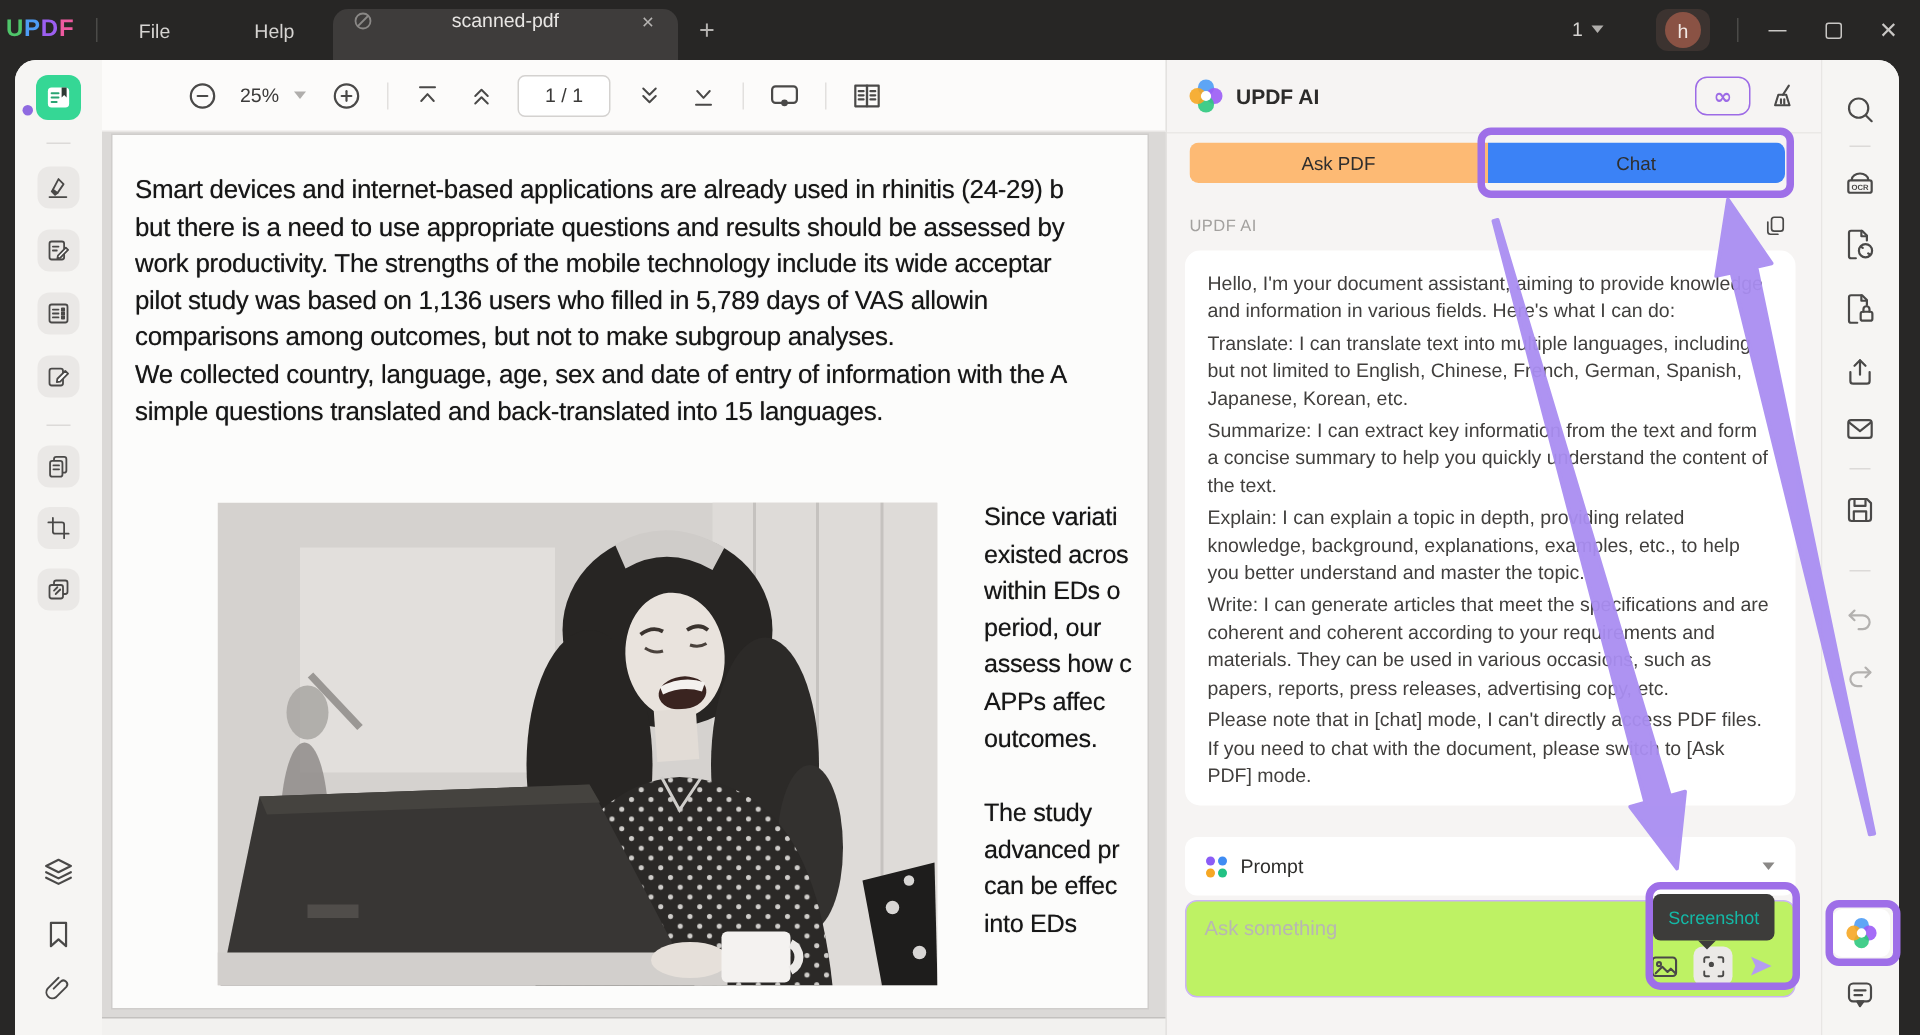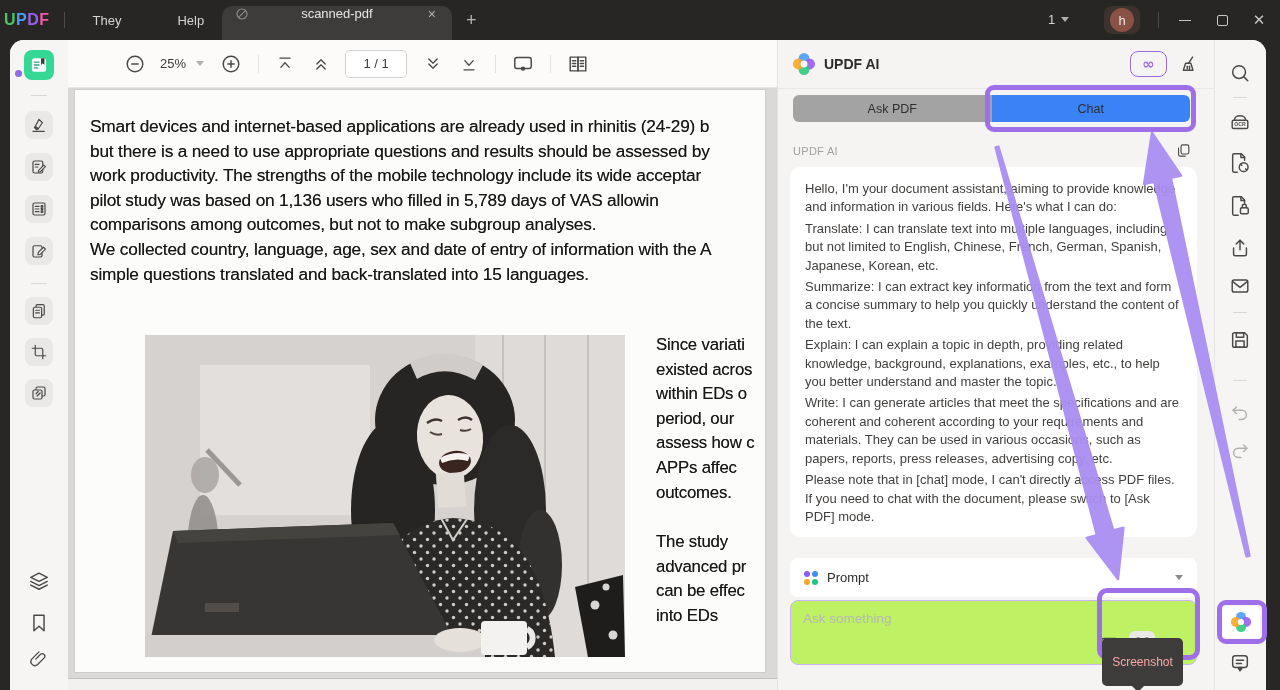--- a/index.html
+++ b/index.html
@@ -69,21 +69,21 @@
   .aipanel { position:relative; width:437px; flex:none; background:#f6f4f3; border-right:1px solid #e8e6e4; }
   .ai-header { position:absolute; left:0; top:0; right:0; height:48px; display:flex; align-items:center; padding:0 14px; }
   .ai-title { margin-left:8px; font-size:14px; font-weight:bold; color:#2c2b2a; flex:1; }
   .inf-btn { width:37px; height:26px; border:1.6px solid #9d6be6; border-radius:8px; display:flex;
              align-items:center; justify-content:center; color:#9d6be6; font-size:15px; font-weight:bold;
              font-family:"DejaVu Sans", sans-serif; }
   .broom { margin-left:12px; }
   .ai-hdiv { position:absolute; left:0; right:0; top:48px; border-top:1px solid #eae8e6; }
   .tabs { position:absolute; left:15px; top:55px; width:397px; height:27px; border-radius:6px; overflow:hidden;
           display:flex; font-size:12.5px; color:#2f2e2d; }
-  .tab-ask { flex:1; background:#a3a3a3; display:flex; align-items:center; justify-content:center; }
+  .tab-ask { flex:1; background:#fdba74; display:flex; align-items:center; justify-content:center; }
   .tab-chat { flex:1; background:#3b82f6; display:flex; align-items:center; justify-content:center; }
   .sender { position:absolute; left:15px; top:105px; font-size:11px; color:#a3a19f; letter-spacing:.3px; }
   .copy-ic { position:absolute; right:22px; top:102px; }
   .msgcard { position:absolute; left:12px; top:127px; width:407px; height:370px; background:#fff; border-radius:10px;
              padding:13px 15px; font-size:13px; line-height:18.4px; color:#413f3d; overflow:hidden; }
   .msgcard p { margin-bottom:3px; }
   .promptcard { position:absolute; left:12px; top:518px; width:407px; height:39px; background:#fff; border-radius:8px;
                 display:flex; align-items:center; padding:0 14px; }
   .prompt-label { margin-left:9px; font-size:13px; color:#2e2d2b; flex:1; }
   .dots4 { width:14px; height:14px; display:grid; grid-template-columns:6px 6px; gap:2px; }
@@ -101,37 +101,37 @@
   .rs-ic { position:absolute; left:14px; width:22px; height:22px; }
   .rs-div { position:absolute; left:18px; width:14px; border-top:1.5px solid #dcdad8; }
   .ai-side-ic { position:absolute; left:7px; top:566px; width:38px; height:32px; background:#fff; border-radius:6px;
                 display:flex; align-items:center; justify-content:center; }
 
   
   .anno-box { position:absolute; border:5px solid #9e6fe8; border-radius:10px; z-index:40; pointer-events:none; }
   .anno-chat { left:985px; top:85px; width:211px; height:47px; border-radius:9px; }
   .anno-shot { left:1097px; top:588px; width:103px; height:72px; }
   .anno-ai   { left:1217px; top:600px; width:50px; height:44px; border-radius:9px; }
-  .tooltip { position:absolute; left:1102px; top:596px; width:81px; height:48px; background:#3d3c3a; border-radius:5px;
-             color:#fca5a5; font-size:12px; display:flex; align-items:center; justify-content:center; z-index:46;margin-top:42px; }
+  .tooltip { position:absolute; left:1102px; top:596px; width:81px; height:31px; background:#3d3c3a; border-radius:5px;
+             color:#14b8a6; font-size:12px; display:flex; align-items:center; justify-content:center; z-index:46; }
   .tooltip:after { content:""; position:absolute; left:30px; bottom:-6px; border-left:6px solid transparent;
                    border-right:6px solid transparent; border-top:6px solid #3d3c3a; }
   .arrows { position:absolute; left:0; top:0; width:1280px; height:690px; z-index:44; pointer-events:none; }
 
   .ic { stroke:#4a4948; fill:none; stroke-width:1.6; stroke-linecap:round; stroke-linejoin:round; }
   .ic-gray { stroke:#b3b1af; }
   svg text { font-family:"Liberation Sans", sans-serif; }
 </style>
 </head>
 <body>
 
 <div class="titlebar">
   <div class="logo"><b>U</b><b>P</b><b>D</b><b>F</b></div>
   <div class="tb-sep"></div>
-  <div class="menu-item">They</div>
+  <div class="menu-item">File</div>
   <div class="menu-item">Help</div>
   <div class="tab">
     <svg width="16" height="16" viewBox="0 0 24 24">
       <circle cx="12" cy="12" r="7.5" stroke="#8a8886" fill="none" stroke-width="1.8"></circle>
       <line x1="6.5" y1="17.5" x2="17.5" y2="6.5" stroke="#8a8886" stroke-width="1.8"></line>
     </svg>
     <span class="tab-label">scanned-pdf</span>
     <span class="tab-close">×</span>
   </div>
   <div class="newtab">+</div>

